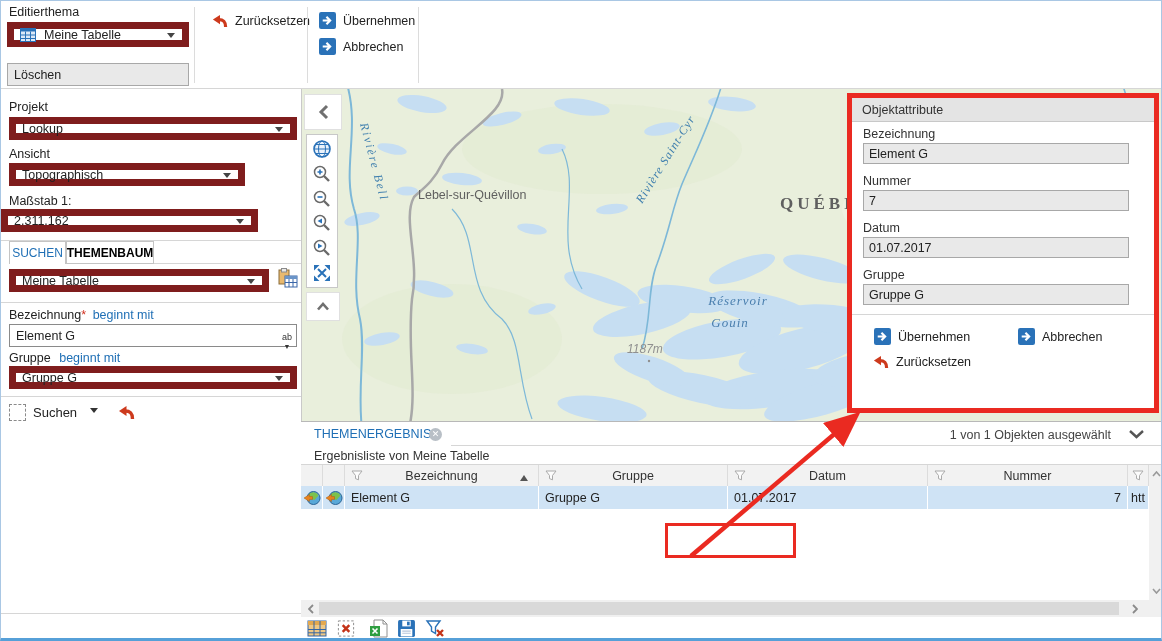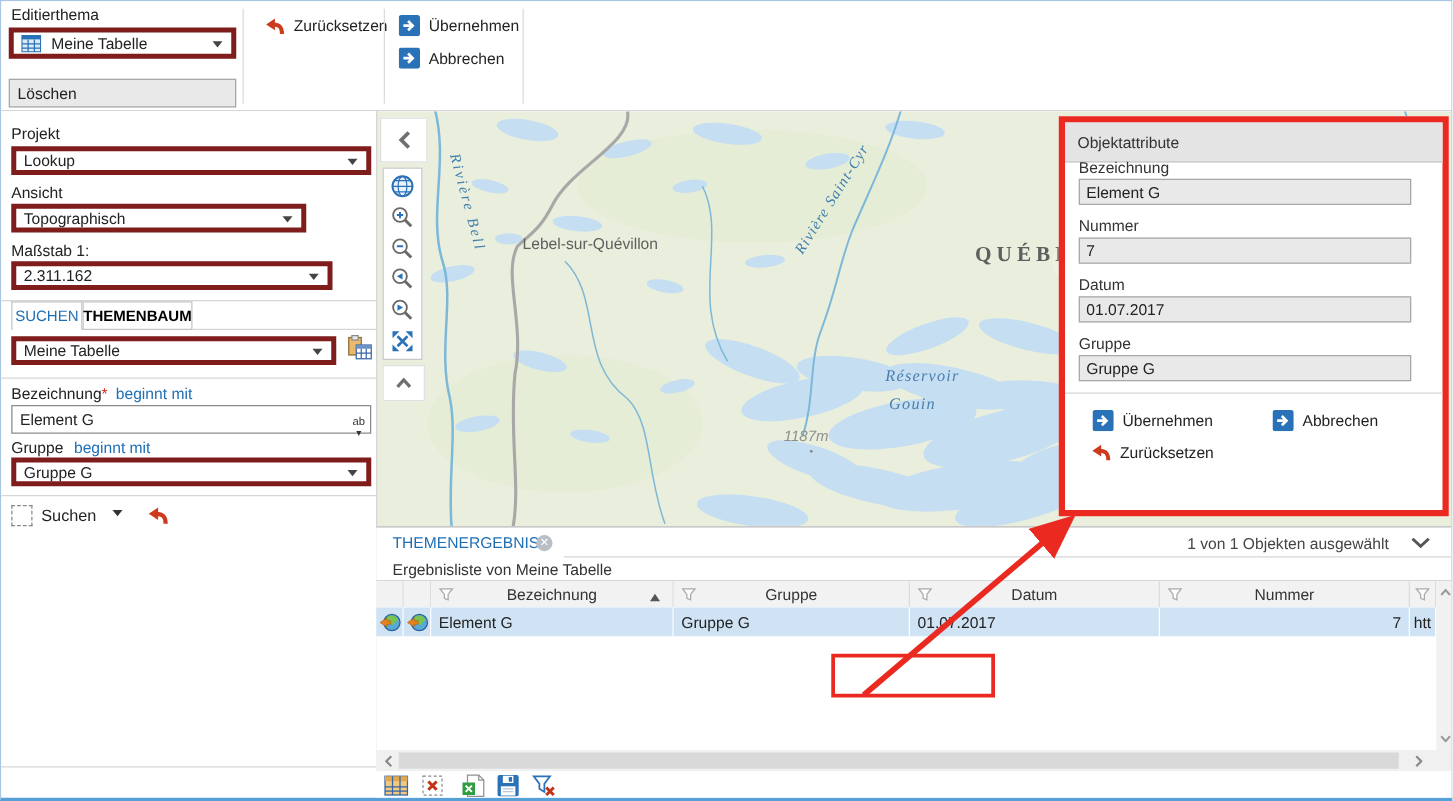--- a/index.html
+++ b/index.html
@@ -3,21 +3,21 @@
 <meta charset="utf-8">
 <style>
   html,body{margin:0;padding:0;background:#fff;}
   #app{position:relative;width:1162px;height:641px;background:#fff;overflow:hidden;
        font-family:"Liberation Sans",sans-serif;box-sizing:border-box;
        border:1px solid #a9c7e4;border-bottom:3px solid #56a0d8;}
   .abs{position:absolute;}
   .lbl{position:absolute;font-size:12.5px;color:#222;white-space:nowrap;}
   .hline{position:absolute;height:1px;background:#d6d6d6;}
   .vline{position:absolute;width:1px;background:#c9c9c9;}
-  .select{position:absolute;background:#fff;border:4px solid #7f1d1d;font-size:12.5px;color:#222;
+  .select{position:absolute;background:#fff;border:7px solid #7f1d1d;font-size:12.5px;color:#222;
           box-sizing:border-box;padding-left:6px;display:flex;align-items:center;cursor:pointer;}
   .dd-caret{position:absolute;right:7px;top:50%;margin-top:-2px;width:0;height:0;
             border:4px solid transparent;border-top:5px solid #444;}
   .dis-input{position:absolute;background:#e9e9e9;border:1px solid #a8a8a8;font-size:12.5px;color:#222;
              box-sizing:border-box;padding-left:6px;display:flex;align-items:center;}
   .txt-input{position:absolute;background:#fff;border:1px solid #8a8a8a;font-size:12.5px;color:#222;
              box-sizing:border-box;padding-left:6px;display:flex;align-items:center;}
   .cmdbtn{position:absolute;display:flex;align-items:center;gap:7px;font-size:12.5px;color:#222;
           cursor:pointer;white-space:nowrap;}
   .blue{color:#1f6fb5;}
@@ -105,21 +105,21 @@
       <span class="dd-caret"></span>
     </div>
 
     <div class="lbl" style="left:8px;top:58px;">Ansicht</div>
     <div class="select" style="left:8px;top:74px;width:236px;height:23px;">
       <span>Topographisch</span>
       <span class="dd-caret"></span>
     </div>
 
     <div class="lbl" style="left:8px;top:105px;">Maßstab 1:</div>
-    <div class="select" style="left:8px;top:120px;width:257px;height:23px;">
+    <div class="select" style="left:0;top:120px;width:257px;height:23px;">
       <span>2.311.162</span>
       <span class="dd-caret"></span>
     </div>
 
     <div class="hline" style="left:0;top:151px;width:300px;"></div>
     <div class="tab" style="left:8px;top:152px;width:57px;border-bottom:none;">
       <span class="blue">SUCHEN</span>
     </div>
     <div class="tab" style="left:65px;top:152px;width:88px;font-weight:bold;">
       <span>THEMENBAUM</span>
@@ -443,21 +443,21 @@
       <span style="cursor:pointer;">
         <svg width="20" height="19" viewBox="0 0 20 19">
             <path d="M2 2 h13 L10.5 8 V14.5 L6.5 12 V8 Z" fill="#fff" stroke="#2a72b8" stroke-width="1.4"></path>
             <path d="M12 11 L18 17 M18 11 L12 17" stroke="#c43318" stroke-width="2.4"></path>
           </svg>
       </span>
     </div>
   </div>
 
   <div class="abs" style="left:846px;top:92px;width:312px;height:320px;background:#fff;border:5px solid #ea2a21;box-sizing:border-box;">
-    <div class="abs" style="left:0;top:0;width:302px;height:32px;background:#e4e4e4;border-bottom:1px solid #c8c8c8;box-sizing:border-box;display:flex;align-items:center;padding-left:10px;">
+    <div class="abs" style="left:0;top:0;width:302px;height:24px;background:#e4e4e4;border-bottom:1px solid #c8c8c8;box-sizing:border-box;display:flex;align-items:center;padding-left:10px;">
       <span style="font-size:12.5px;color:#333;">Objektattribute</span>
     </div>
 
     <div class="attr-lbl" style="top:29px;">Bezeichnung</div>
     <div class="attr-input" style="top:45px;">Element G</div>
 
     <div class="attr-lbl" style="top:76px;">Nummer</div>
     <div class="attr-input" style="top:92px;">7</div>
 
     <div class="attr-lbl" style="top:123px;">Datum</div>

